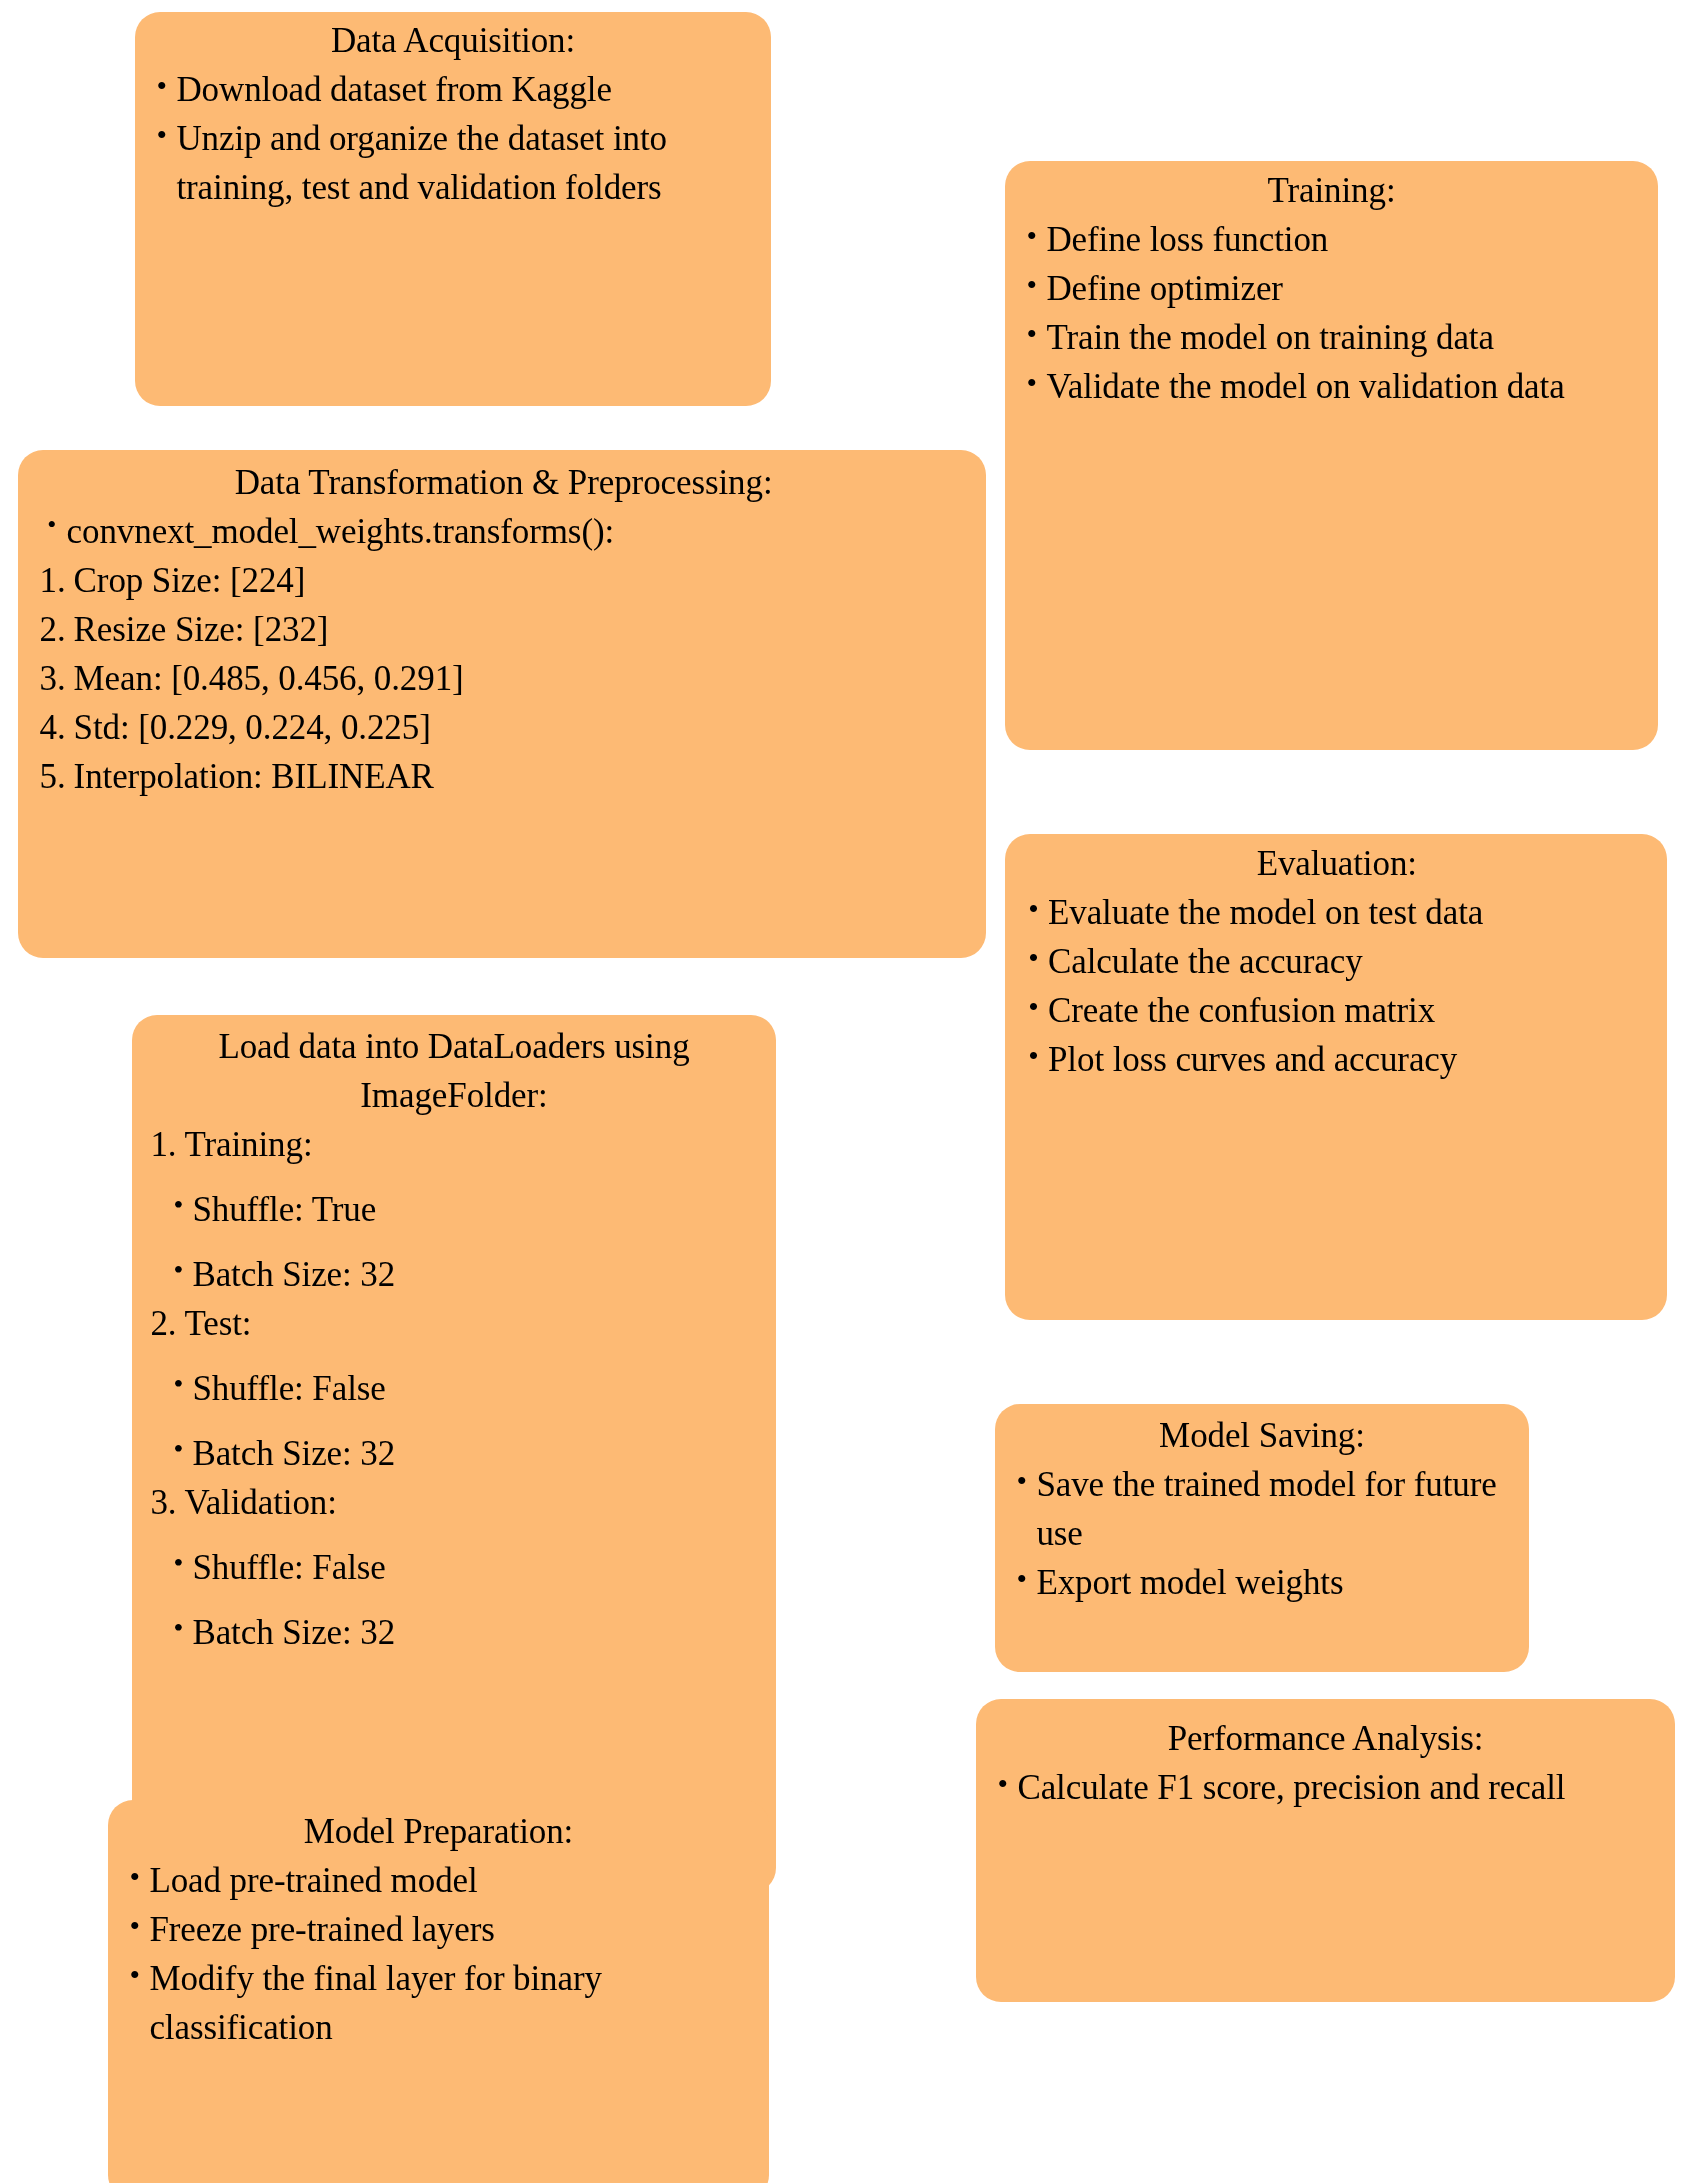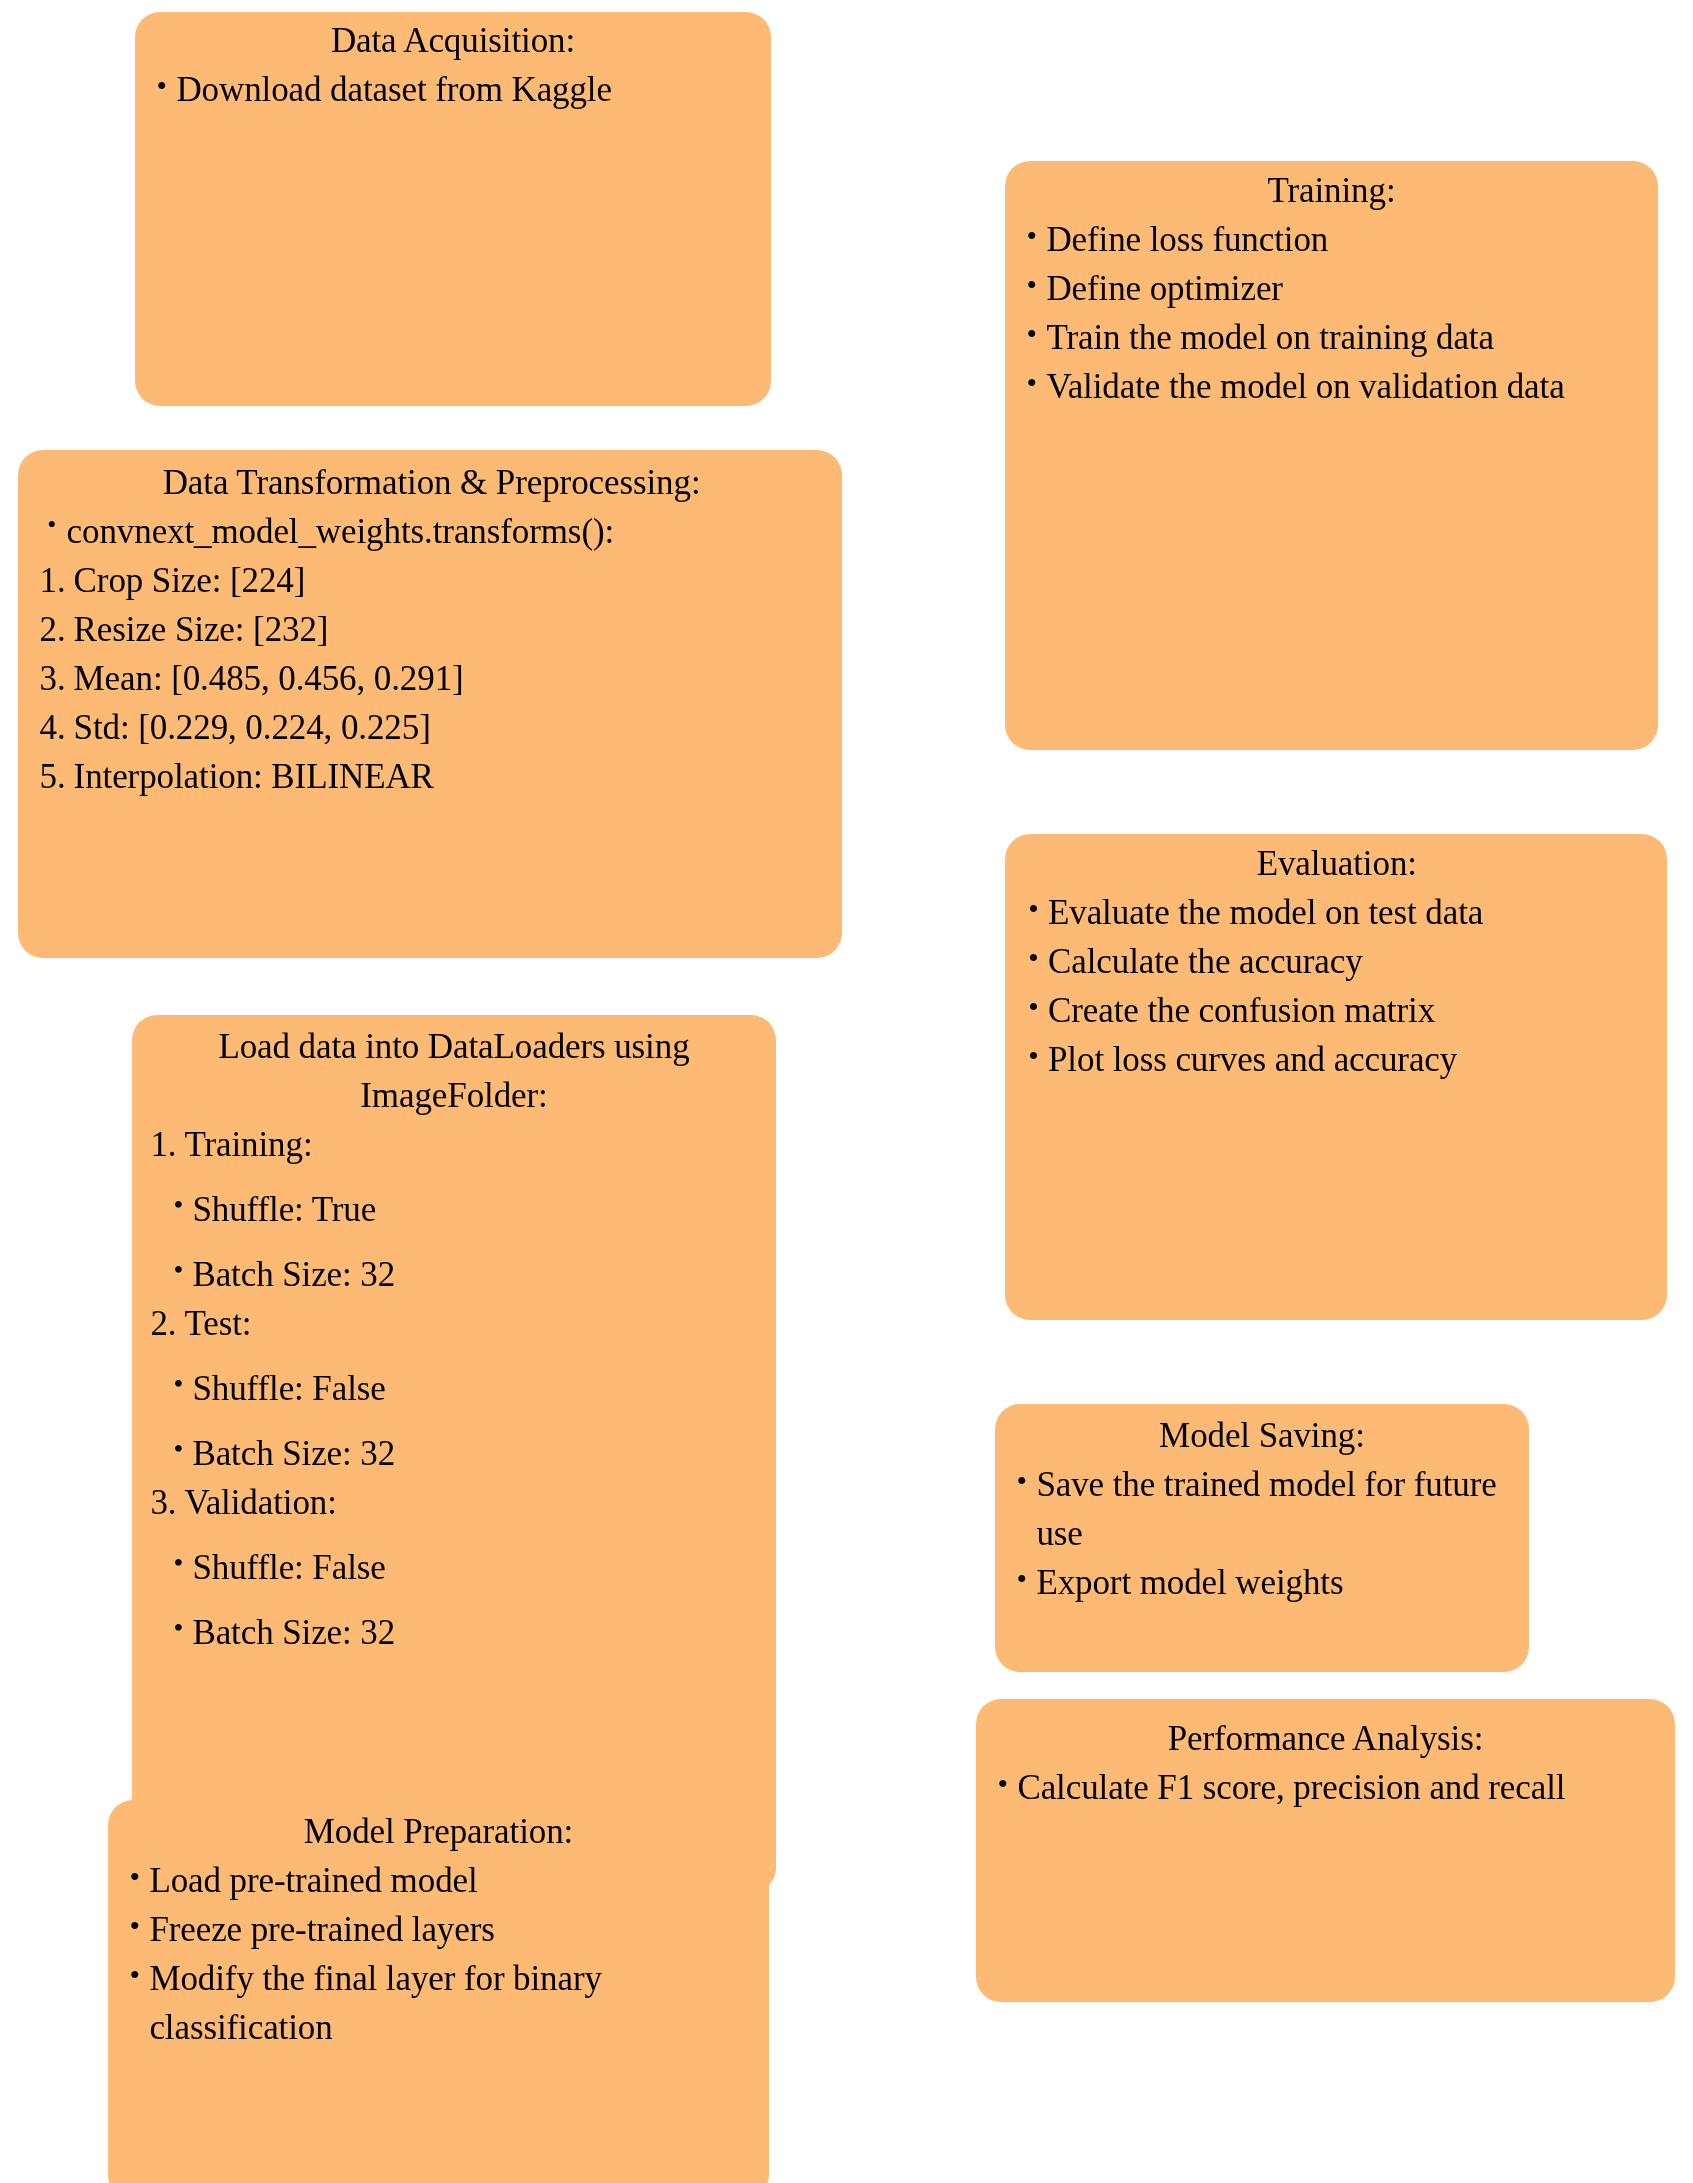--- a/index.html
+++ b/index.html
@@ -103,38 +103,39 @@
     content: "\2022";
     position: absolute;
     left: 7.6px;
     top: 0;
     font-size: 26px;
     line-height: 1.40;
   }
 
   
   #card-data-acquisition     { left: 135px;  top: 12px;   width: 636px; height: 394px;  padding-top: 4.3px;  }
-  #card-data-transformation  { left: 18px;   top: 450px;  width: 824px; height: 508px;  padding-top: 7.6px; padding-left: 21.6px; }
+  #card-data-transformation  { left: 18px;   top: 450px;  width: 968px; height: 508px;  padding-top: 7.6px; padding-left: 21.6px; }
   #card-dataloaders          { left: 132px;  top: 1015px; width: 644px; height: 878px; padding-top: 6.5px; }
   #card-model-preparation    { left: 108px;  top: 1800px; width: 661px; height: 400px;  padding-top: 6.5px; }
 
   #card-training             { left: 1005px; top: 161px;  width: 653px; height: 589px; padding-top: 5.4px; }
   #card-evaluation           { left: 1005px; top: 834px; width: 662px; height: 486px;  padding-top: 5.4px; padding-left: 20px; }
   #card-model-saving         { left: 995px; top: 1404px; width: 534px; height: 268px;  padding-top: 6.5px; }
   #card-performance-analysis { left: 976px; top: 1699px; width: 699px; height: 303px;  padding-top: 15px; }
 </style>
 </head>
 <body>
 
 <div id="flowchart">
 
   <div class="card" id="card-data-acquisition">
     <div class="card-title">Data Acquisition:</div>
     <ul class="list list-bullet">
       <li class="item">Download dataset from Kaggle</li>
+      <li class="item">Unzip and organize the dataset into training, test and validation folders</li>
     </ul>
   </div>
 
   <div class="card" id="card-data-transformation">
     <div class="card-title">Data Transformation &amp; Preprocessing:</div>
     <ul class="list tight-bullet">
       <li class="item">convnext_model_weights.transforms():</li>
     </ul>
     <ol class="list list-number">
       <li class="item">Crop Size: [224]</li>

